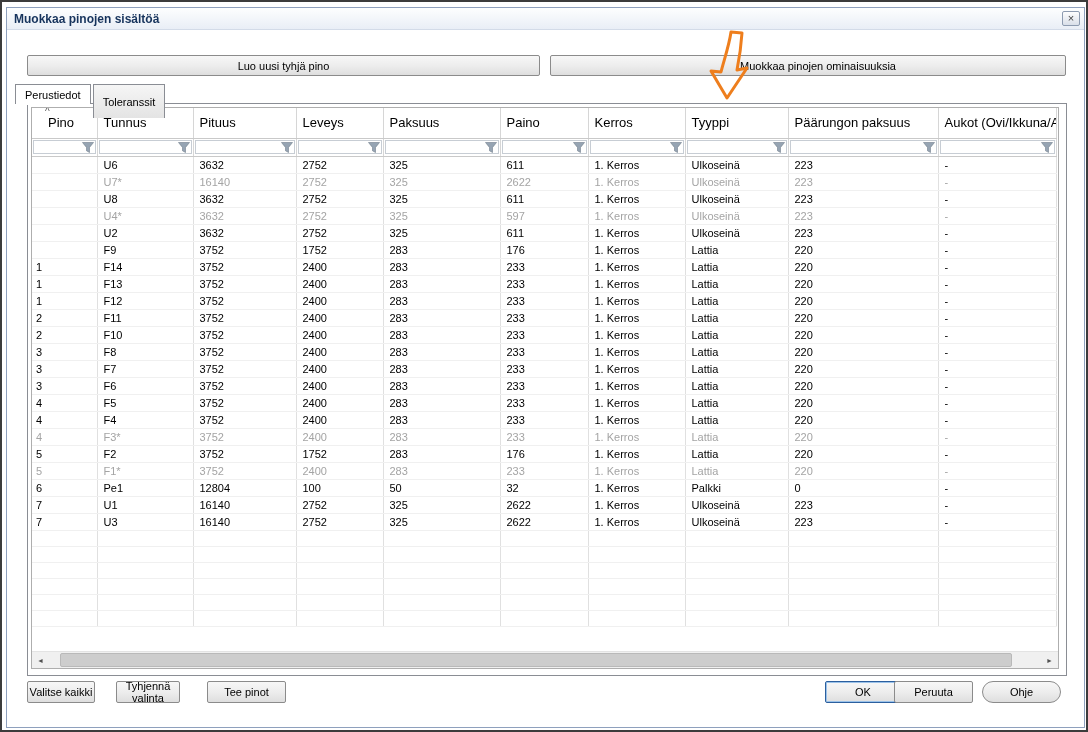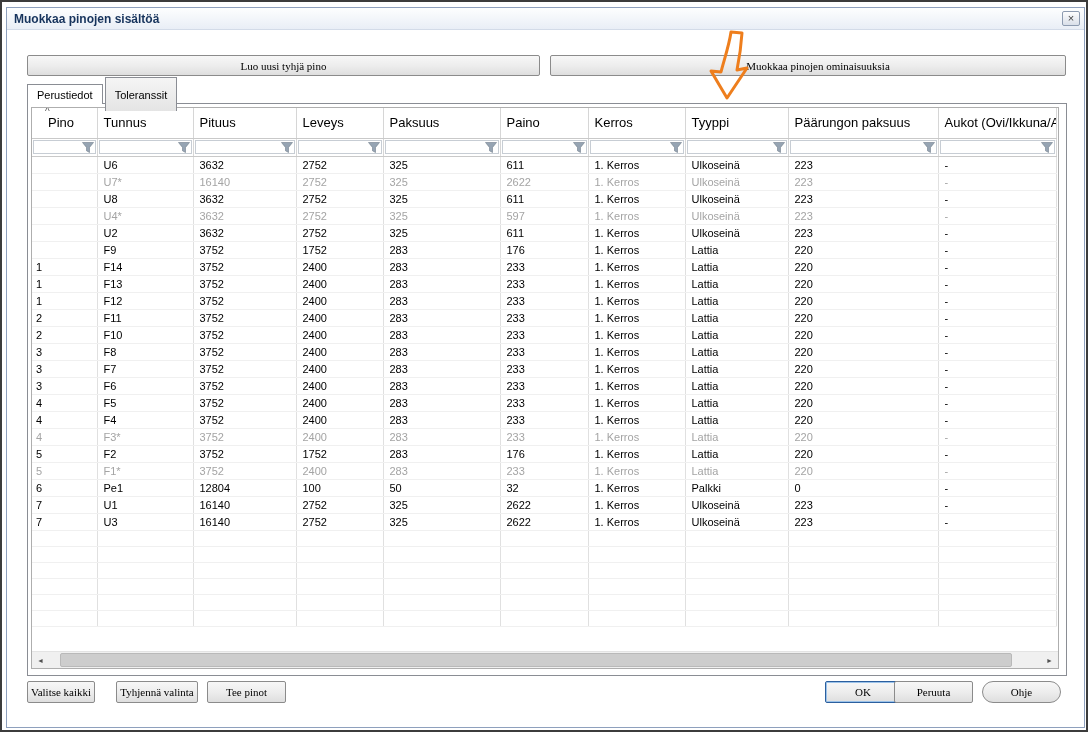--- a/index.html
+++ b/index.html
@@ -12,28 +12,28 @@
   .titlebar { position:absolute; left:0; top:0; right:0; height:22px;
               background:linear-gradient(#fdfefe,#e9eef6); border-bottom:1px solid #d3dbe8;
               display:flex; align-items:center; padding:0 7px; }
   .title { font-size:12px; font-weight:bold; color:#16335c; }
   .close-btn { position:absolute; right:4px; top:3px; width:18px; height:15px;
                border:1px solid #8d9bb0; background:linear-gradient(#fdfdfd,#d9dfe9);
                display:flex; align-items:center; justify-content:center;
                font-size:11px; line-height:1; color:#444; cursor:default; border-radius:2px; }
 
   
-  .btn { border:1px solid #8b8b8b; border-radius:2px; font-family:Liberation Serif, serif;
+  .btn { border:1px solid #8b8b8b; border-radius:2px; font-family:Liberation Sans, sans-serif;
          background:linear-gradient(#f7f7f7,#ececec 55%,#dedede); font-size:11px; color:#000;
          display:flex; align-items:center; justify-content:center; cursor:default; }
   .btn-create { position:absolute; left:20px; top:47px; width:513px; height:21px; }
   .btn-props  { position:absolute; left:543px; top:47px; width:516px; height:21px;padding-left:20px; }
 
   
-  .tabs { position:absolute; left:20px; top:76px; height:20px; display:flex; align-items:center; z-index:3; }
+  .tabs { position:absolute; left:8px; top:76px; height:20px; display:flex; align-items:flex-start; z-index:3; }
   .tab { font-size:11px; padding:0 9px; display:flex; align-items:center; border:1px solid #8a8d94; border-bottom:none; }
   .tab.active { height:20px; background:#fff; position:relative; }
   .tab.active::after { content:""; position:absolute; left:0; right:0; bottom:-1px; height:1px; background:#fff; }
   .tab.inactive { height:34px; background:linear-gradient(#f5f5f5,#e4e4e4); margin-left:2px; }
 
   
   .tab-page { position:absolute; left:20px; top:95px; width:1040px; height:573px; border:1px solid #8a8d94; background:#fff; }
   .grid-wrap { position:absolute; left:3px; top:3px; width:1028px; height:562px; border:1px solid #aeaeae; overflow:hidden; background:#fff; }
   table.grid { border-collapse:collapse; table-layout:fixed; width:1024px; }
   .grid th, .grid td { overflow:hidden; white-space:nowrap; }
@@ -52,21 +52,21 @@
   
   .hscroll { position:absolute; left:0; bottom:0; width:1026px; height:17px; background:#f0f0f0; border-top:1px solid #e3e3e3; }
   .sb-btn { position:absolute; top:0; width:17px; height:16px; display:flex; align-items:center; justify-content:center;
             font-size:7px; color:#505050; background:#f0f0f0; }
   .sb-left { left:0; } .sb-right { right:0; }
   .sb-thumb { position:absolute; left:28px; top:1px; width:952px; height:14px; background:#cdcdcd; border:1px solid #b9b9b9; border-radius:2px; }
 
   
   .foot-btn { position:absolute; top:673px; height:22px; }
   .b-select { left:20px;  width:68px; }
-  .b-clear  { left:109px; width:82px; }
+  .b-clear  { left:109px; width:64px; }
   .b-make   { left:200px; width:79px; }
   .b-ok     { left:818px; width:76px; border:1px solid #2c5f9e; box-shadow:inset 0 0 0 1px #9cc3ea; }
   .b-cancel { left:887px; width:79px; }
   .b-help   { left:975px; width:79px;border-radius:11px; }
 
   
   .annotation { position:absolute; left:700px; top:24px; width:56px; height:80px; z-index:50; pointer-events:none; }
 </style>
 </head>
 <body>

